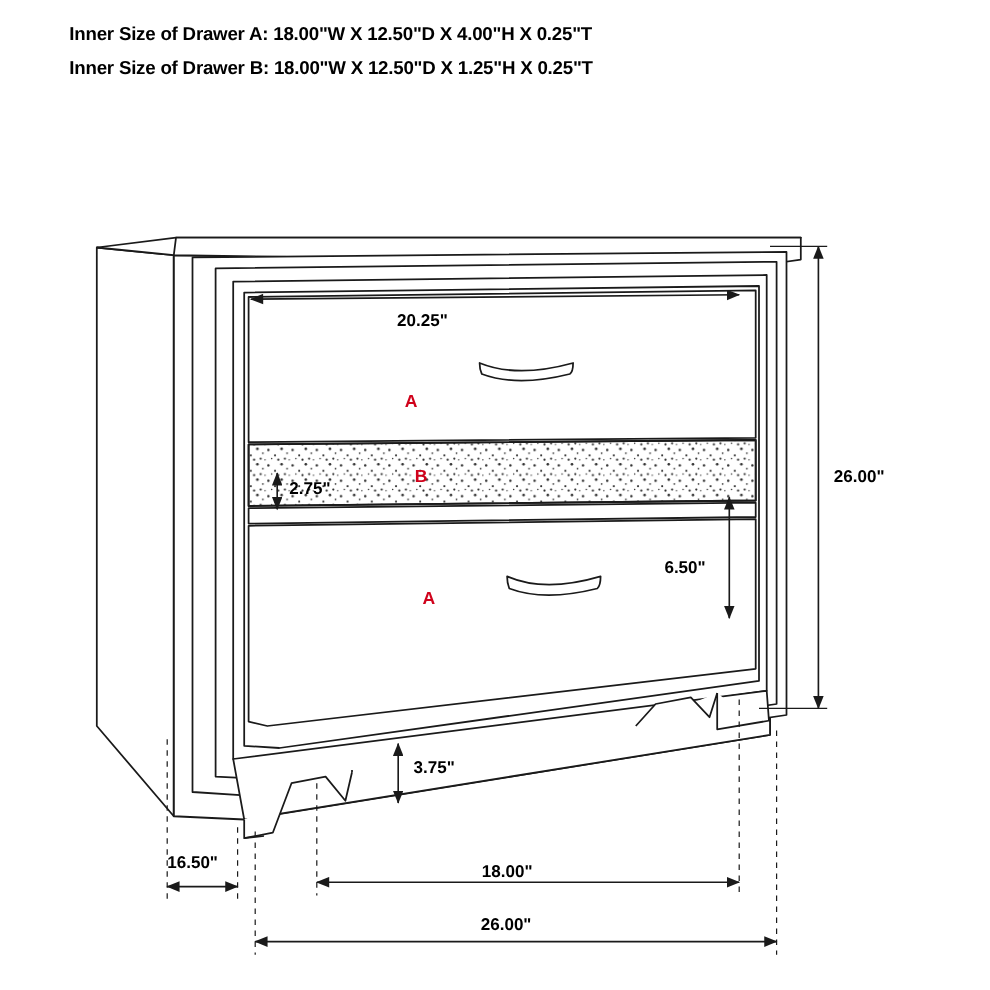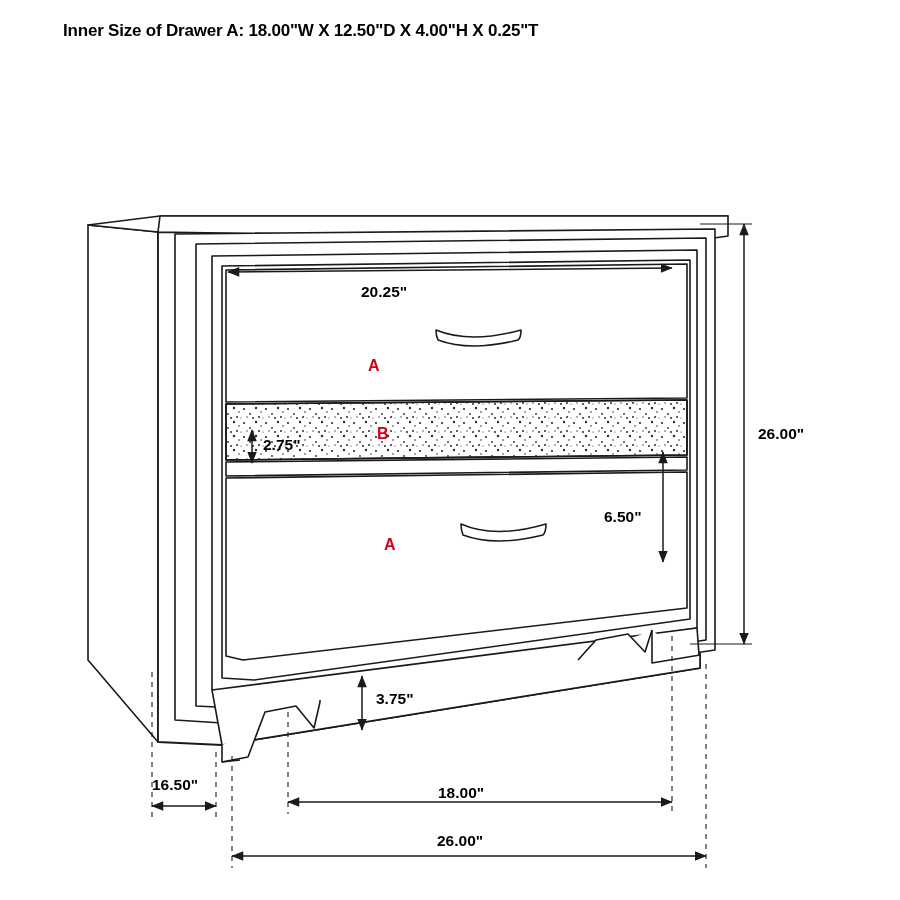--- a/index.html
+++ b/index.html
@@ -50,20 +50,21 @@
     color: #d0021b;
     white-space: nowrap;
   }
 </style>
 </head>
 <body>
 
 <div id="stage">
 
   <div class="note" id="note-a">Inner Size of Drawer A: 18.00"W X 12.50"D X 4.00"H X 0.25"T</div>
+  <div class="note" id="note-b">Inner Size of Drawer B: 18.00"W X 12.50"D X 1.25"H X 0.25"T</div>
 
   <svg id="drawing" viewBox="0 0 900 900">
     <defs>
       <marker id="arrHead" markerWidth="9" markerHeight="9" refX="7.5" refY="3.2" orient="auto" markerUnits="strokeWidth">
         <path d="M0,0 L8,3.2 L0,6.4 z" fill="#1a1a1a"></path>
       </marker>
       <marker id="arrTail" markerWidth="9" markerHeight="9" refX="0.5" refY="3.2" orient="auto" markerUnits="strokeWidth">
         <path d="M8,0 L0,3.2 L8,6.4 z" fill="#1a1a1a"></path>
       </marker>
       <pattern id="speckle" width="22" height="14" patternUnits="userSpaceOnUse">

